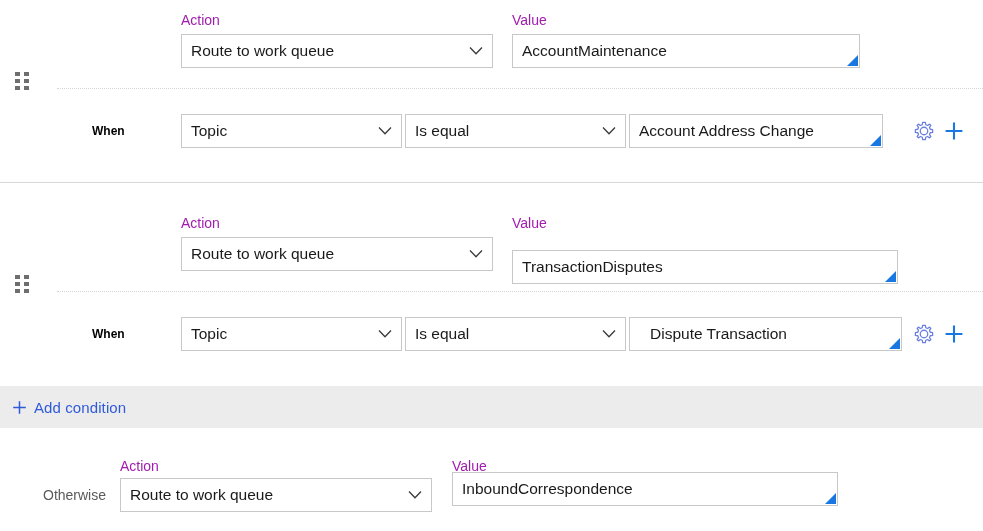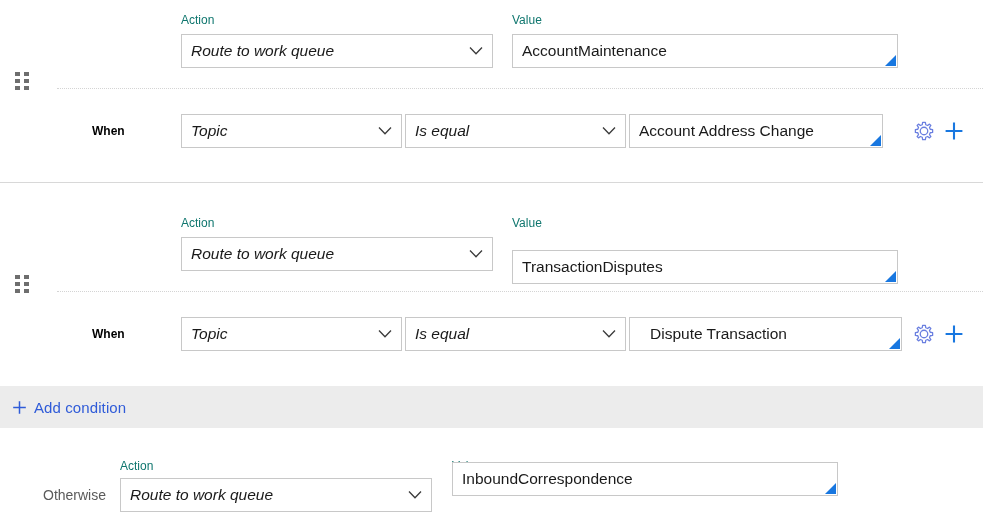--- a/index.html
+++ b/index.html
@@ -11,40 +11,39 @@
     height: 531px;
     background: #ffffff;
     font-family: "Liberation Sans", sans-serif;
     color: #1a1a1a;
     overflow: hidden;
     position: relative;
   }
 
   
   .field-label {
-    font-size: 12px;
-    color: #0f766e;
+    font-size: 14px;
+    color: #a21caf;
     line-height: 16px;
     margin-bottom: 3px;
     white-space: nowrap;
   }
   .select-box {
     position: relative;
     box-sizing: border-box;
     border: 1px solid #c8c8c8;
     background: #ffffff;
     height: 34px;
     display: flex;
     align-items: center;
     padding: 0 28px 0 9px;
     font-size: 15.5px;
     color: #1a1a1a;
     white-space: nowrap;
     overflow: hidden;
-    font-style: italic;
   }
   .select-box .chev {
     position: absolute;
     right: 9px;
     top: 50%;
     transform: translateY(-50%);
     width: 14px;
     height: 9px;
     pointer-events: none;
   }
@@ -164,21 +163,21 @@
 <div class="select-box abs" style="left:181px; top:34px; width:312px;">
   <span>Route to work queue</span>
   <span class="chev">
     <svg width="14" height="9" viewBox="0 0 14 9">
         <path d="M1 1 L7 7.2 L13 1" fill="none" stroke="#3a3a3a" stroke-width="1.3"></path>
       </svg>
   </span>
 </div>
 
 <div class="field-label abs" style="left:512px; top:12px;">Value</div>
-<div class="value-box abs" style="left:512px; top:34px; width:386px;">
+<div class="value-box abs" style="left:512px; top:34px; width:348px;">
   <span>AccountMaintenance</span>
   <span class="grip"></span>
 </div>
 
 <div class="dotted-sep" style="left:57px; top:88px; width:926px;"></div>
 
 <div class="when-label" style="left:92px; top:114px;">When</div>
 
 <div class="select-box abs" style="left:181px; top:114px; width:221px;">
   <span>Topic</span>
@@ -302,16 +301,16 @@
 <div class="select-box abs" style="left:120px; top:478px; width:312px;">
   <span>Route to work queue</span>
   <span class="chev">
     <svg width="14" height="9" viewBox="0 0 14 9">
         <path d="M1 1 L7 7.2 L13 1" fill="none" stroke="#3a3a3a" stroke-width="1.3"></path>
       </svg>
   </span>
 </div>
 
 <div class="field-label abs" style="left:452px; top:458px;">Value</div>
-<div class="value-box abs" style="left:452px; top:462px; width:386px;">
+<div class="value-box abs" style="left:452px; top:472px; width:386px;">
   <span>InboundCorrespondence</span>
   <span class="grip"></span>
 </div>
 
 </body></html>

